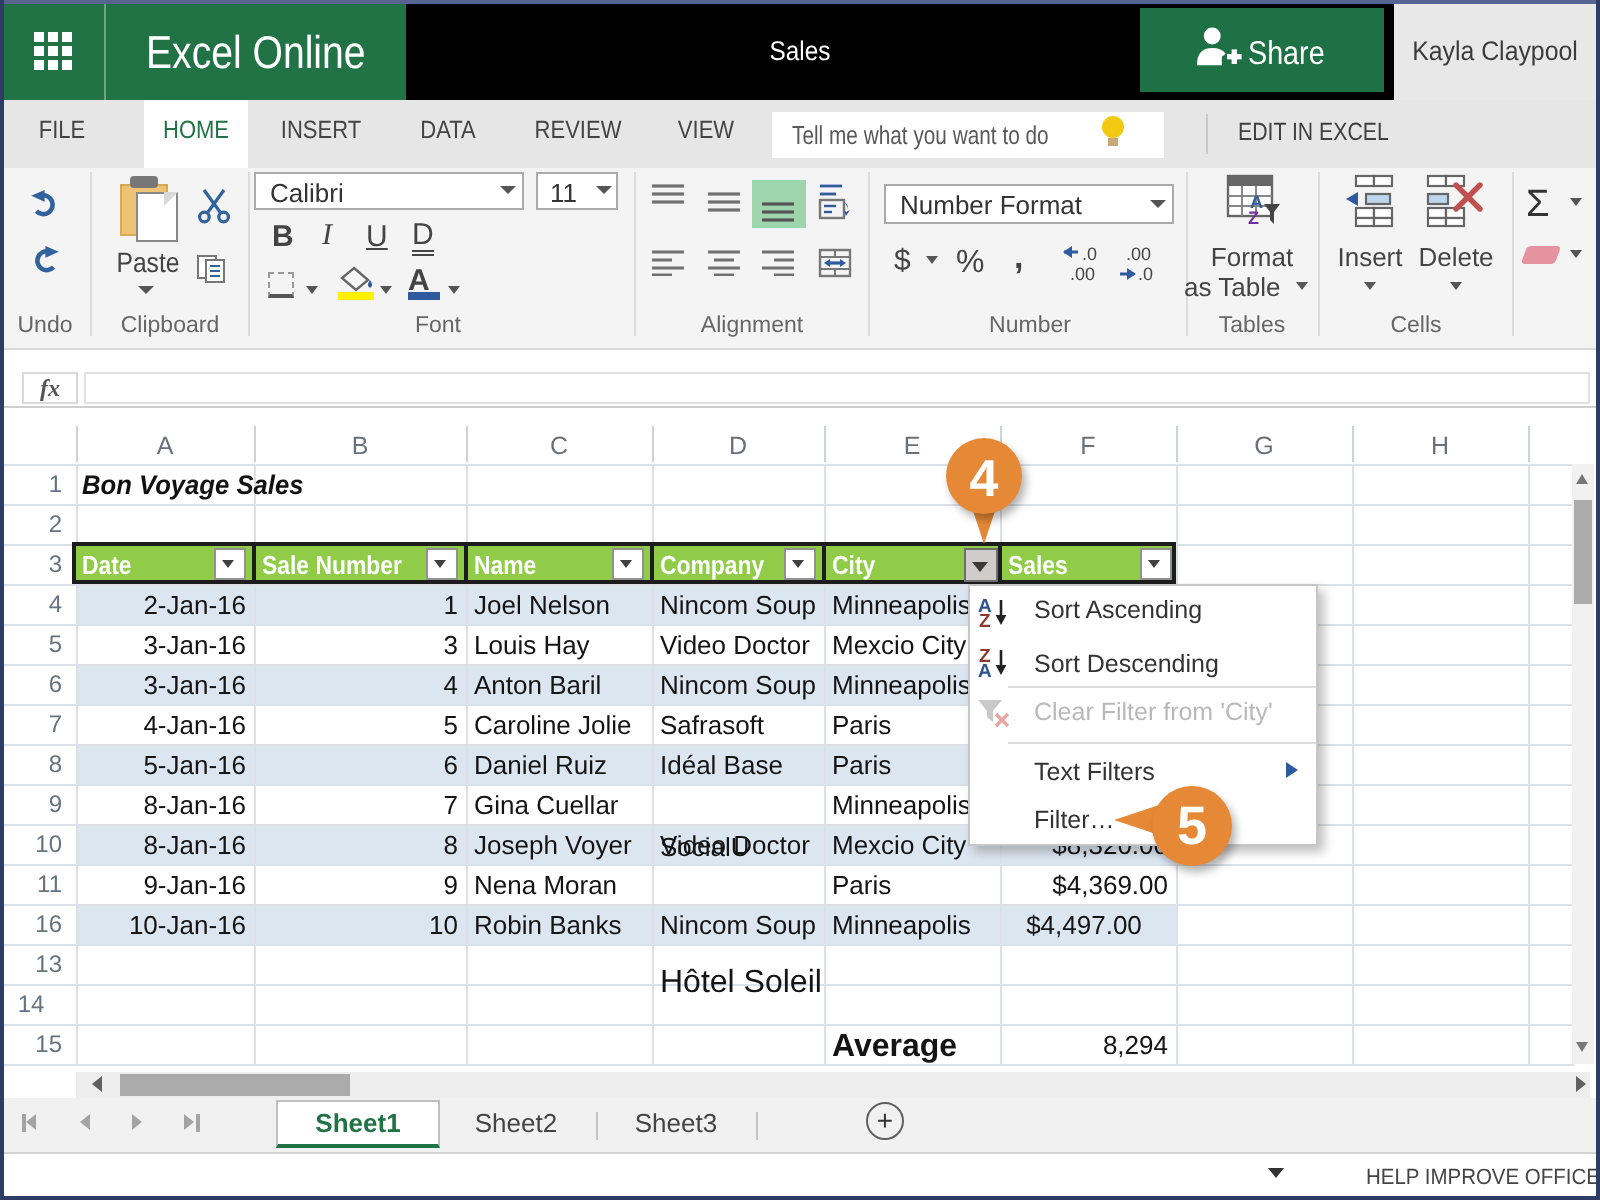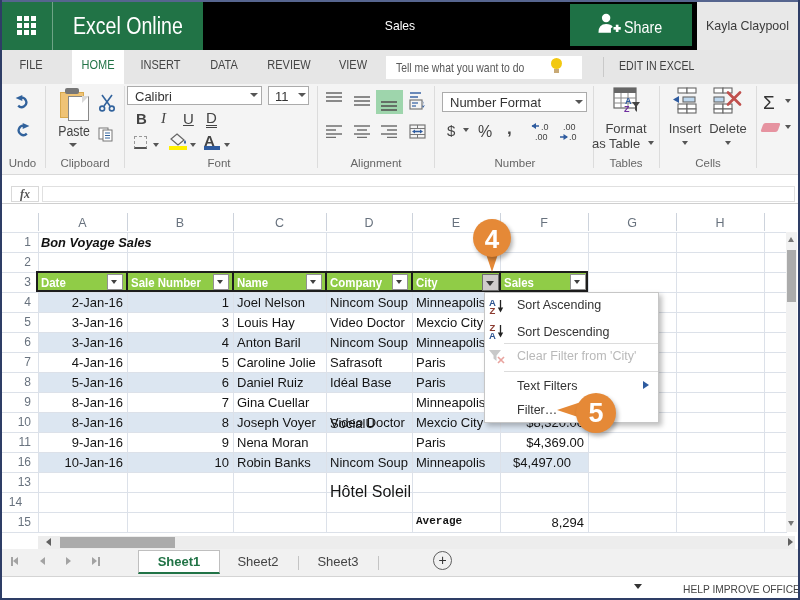--- a/index.html
+++ b/index.html
@@ -378,21 +378,21 @@
 <div class="abs" style="left:237px;top:435px;font-size:13px;color:#141414;white-space:nowrap;">Nena Moran</div>
 <div class="abs" style="left:330px;top:435px;font-size:16px;color:#141414;white-space:nowrap;margin-top:48px;">Hôtel Soleil</div>
 <div class="abs" style="left:416px;top:435px;font-size:13px;color:#141414;white-space:nowrap;">Paris</div>
 <div class="abs" style="left:500px;top:435px;width:84px;text-align:right;font-size:13px;color:#141414;">$4,369.00</div>
 <div class="abs" style="left:38px;top:455px;width:85px;text-align:right;font-size:13px;color:#141414;">10-Jan-16</div>
 <div class="abs" style="left:127px;top:455px;width:102px;text-align:right;font-size:13px;color:#141414;">10</div>
 <div class="abs" style="left:237px;top:455px;font-size:13px;color:#141414;white-space:nowrap;">Robin Banks</div>
 <div class="abs" style="left:330px;top:455px;font-size:13px;color:#141414;white-space:nowrap;">Nincom Soup</div>
 <div class="abs" style="left:416px;top:455px;font-size:13px;color:#141414;white-space:nowrap;">Minneapolis</div>
 <div class="abs" style="left:500px;top:455px;width:84px;text-align:center;font-size:13px;color:#141414;">$4,497.00</div>
-<div class="abs" style="left:416px;top:515px;font-size:11px;color:#141414;font-weight:bold;font-family:Liberation Mono, monospace;">Average</div>
+<div class="abs" style="left:416px;top:515px;font-size:16px;color:#141414;font-weight:bold;">Average</div>
 <div class="abs" style="left:500px;top:515px;width:84px;text-align:right;font-size:13px;color:#141414;">8,294</div>
 
 <div class="abs" style="left:41px;top:235px;font-size:13.5px;font-weight:bold;font-style:italic;color:#111;white-space:nowrap;transform:scaleX(0.95);transform-origin:left top;">Bon Voyage Sales</div>
 
 <div class="abs" style="left:36px;top:271px;width:552px;height:21px;background:#1d1d1d;"></div>
 <div class="abs" style="left:38px;top:273px;width:87.5px;height:17px;background:#90CC47;"></div>
 <div class="abs" style="left:127.5px;top:273px;width:104px;height:17px;background:#90CC47;"></div>
 <div class="abs" style="left:233.5px;top:273px;width:91px;height:17px;background:#90CC47;"></div>
 <div class="abs" style="left:326.5px;top:273px;width:84px;height:17px;background:#90CC47;"></div>
 <div class="abs" style="left:412.5px;top:273px;width:86px;height:17px;background:#90CC47;"></div>

